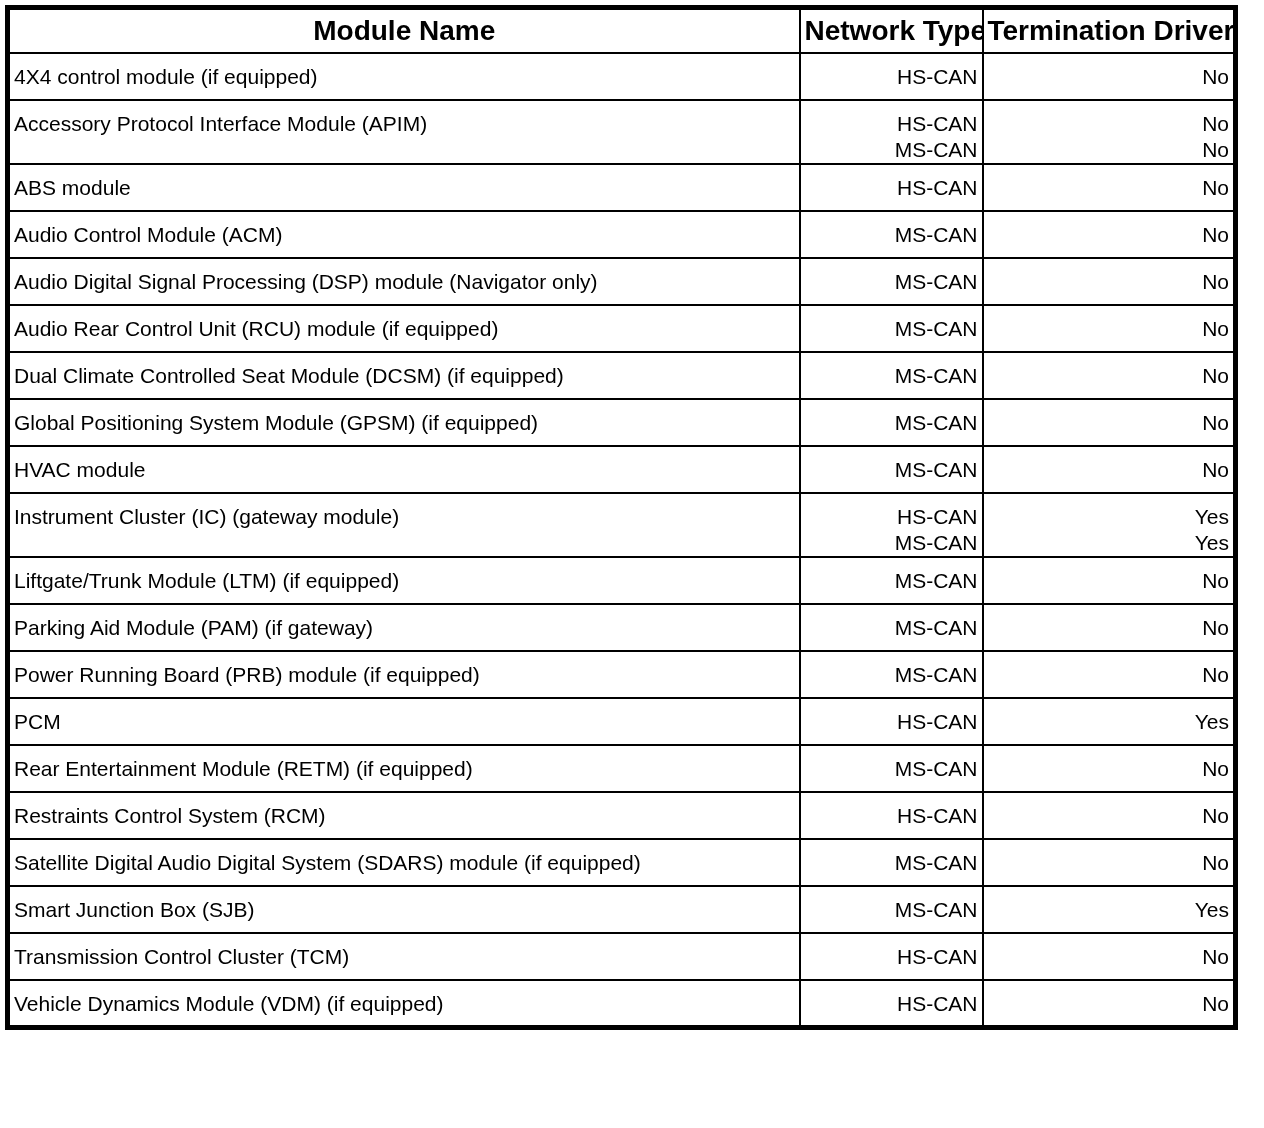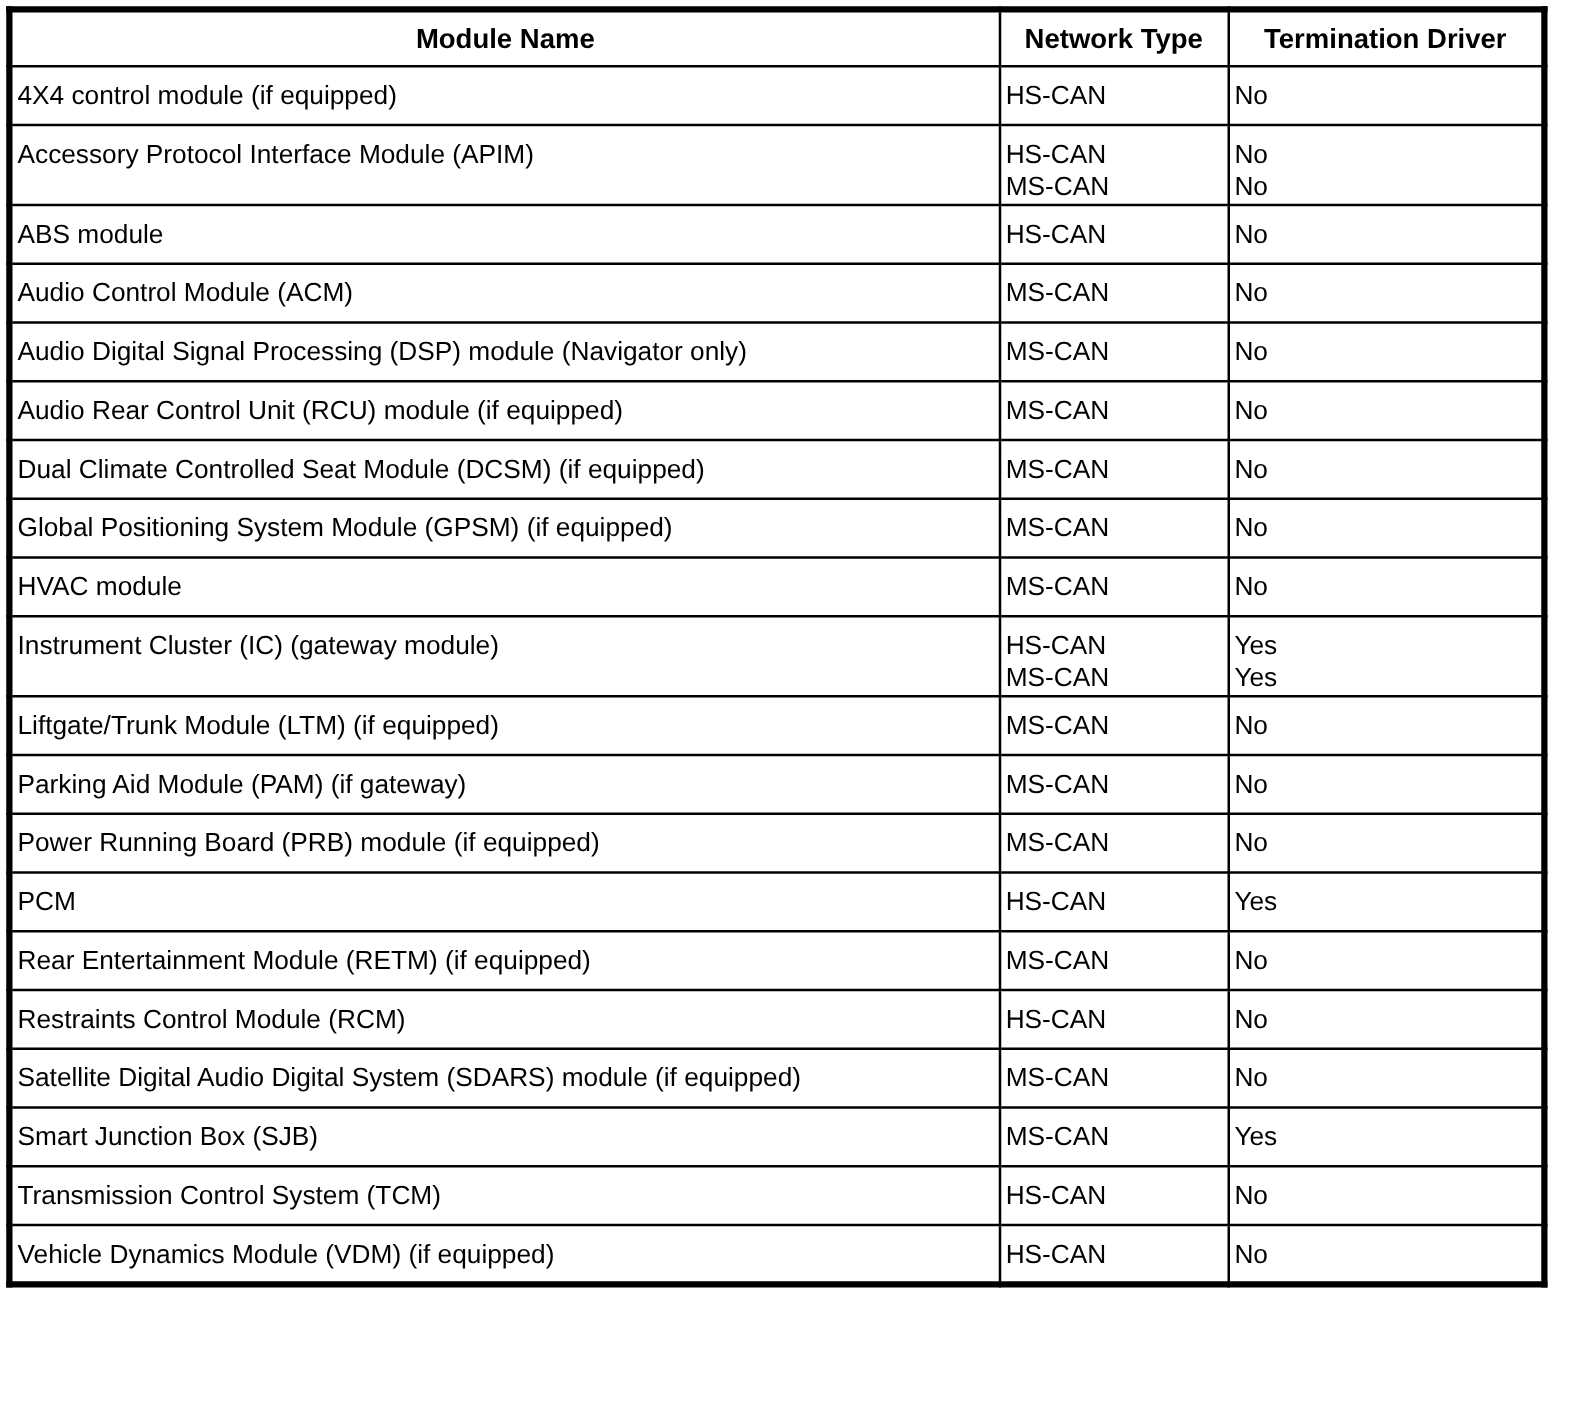--- a/index.html
+++ b/index.html
@@ -29,21 +29,21 @@
   }
   table.module-table {
     border: 5px solid var(--border, #000);
   }
   table.module-table th,
   table.module-table td {
     border: 2px solid var(--border, #000);
   }
   table.module-table th {
     height: 42px;
-    font-size: 22px;
+    font-size: 28px;
     font-weight: bold;
     text-align: center;
     vertical-align: middle;
     padding: 0 4px;
     white-space: nowrap;
     overflow: hidden;
   }
   table.module-table td {
     font-size: 21px;
     line-height: 26px;
@@ -52,21 +52,21 @@
     box-sizing: border-box;
     padding: 10px 4px 0 4px;
     overflow: hidden;
   }
   td.cell-name {
     text-align: left;
     padding-left: 8px;
     white-space: nowrap;
   }
   td.cell-center {
-    text-align: left;
+    text-align: right;
     white-space: pre-line;
   }
 </style>
 </head>
 <body>
 
 <table class="module-table">
   <colgroup>
     <col style="width: 792px">
     <col style="width: 183px">
@@ -153,36 +153,36 @@
       <td class="cell-name">PCM</td>
       <td class="cell-center">HS-CAN</td>
       <td class="cell-center">Yes</td>
     </tr>
     <tr>
       <td class="cell-name">Rear Entertainment Module (RETM) (if equipped)</td>
       <td class="cell-center">MS-CAN</td>
       <td class="cell-center">No</td>
     </tr>
     <tr>
-      <td class="cell-name">Restraints Control Module (RCM)</td>
+      <td class="cell-name">Restraints Control System (RCM)</td>
       <td class="cell-center">HS-CAN</td>
       <td class="cell-center">No</td>
     </tr>
     <tr>
       <td class="cell-name">Satellite Digital Audio Digital System (SDARS) module (if equipped)</td>
       <td class="cell-center">MS-CAN</td>
       <td class="cell-center">No</td>
     </tr>
     <tr>
       <td class="cell-name">Smart Junction Box (SJB)</td>
       <td class="cell-center">MS-CAN</td>
       <td class="cell-center">Yes</td>
     </tr>
     <tr>
-      <td class="cell-name">Transmission Control System (TCM)</td>
+      <td class="cell-name">Transmission Control Cluster (TCM)</td>
       <td class="cell-center">HS-CAN</td>
       <td class="cell-center">No</td>
     </tr>
     <tr>
       <td class="cell-name">Vehicle Dynamics Module (VDM) (if equipped)</td>
       <td class="cell-center">HS-CAN</td>
       <td class="cell-center">No</td>
     </tr>
   </tbody>
 </table>

